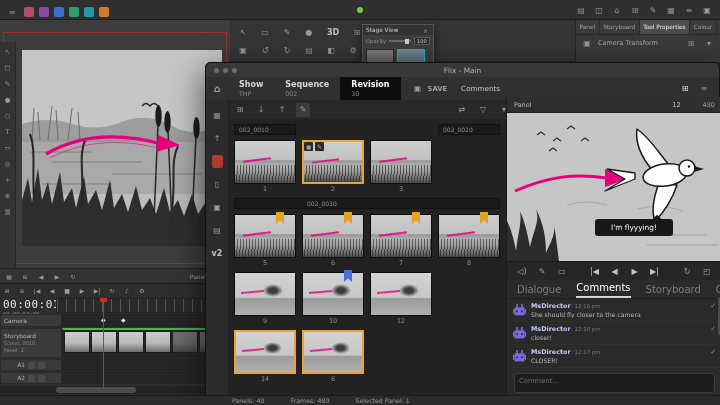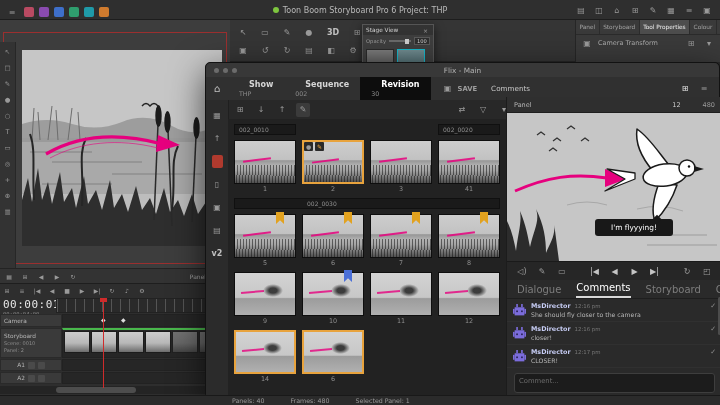--- a/index.html
+++ b/index.html
@@ -86,21 +86,21 @@
   
   #flix{left:205px;top:62px;width:515px;height:333px;background:#2b2b2b;border:1px solid #121212;border-radius:5px 5px 0 0;
         box-shadow:0 10px 34px rgba(0,0,0,.65);z-index:5;}
   #ftitle{height:14px;background:#383838;border-radius:5px 5px 0 0;display:flex;align-items:center;justify-content:center;
           font-size:7.3px;color:#b3b3b3;position:relative;}
   #fdots{position:absolute;left:8px;top:4.5px;display:flex;gap:4px;}
   #fdots span{width:5px;height:5px;border-radius:50%;background:#6b6b6b;}
   #ftabbar{height:23px;background:#303030;display:flex;align-items:stretch;position:relative;border-bottom:1px solid #242424;}
   .home{width:22px;height:auto;font-size:10px;color:#c0c0c0;}
   .ftab{padding:2px 11px;display:flex;flex-direction:column;justify-content:center;gap:1px;}
-  .ftab .l{font-size:8px;color:#d6d6d6;font-weight:bold;margin-left:10px;}
+  .ftab .l{font-size:8px;color:#d6d6d6;font-weight:bold;}
   .ftab .v{font-size:6.3px;color:#8d8d8d;}
   .ftab.active{background:#0d0d0d;}
   .ftab.active .l{color:#fff;}
   #fsave{display:flex;align-items:center;gap:3px;margin-left:10px;font-size:6.8px;color:#9d9d9d;font-weight:bold;}
   #fcomments{display:flex;align-items:center;margin-left:14px;font-size:7.2px;color:#c9c9c9;}
   #fviews{position:absolute;right:8px;top:0;height:23px;gap:5px;}
   #ftoolbar{position:absolute;left:22px;top:37px;width:278px;height:19px;background:#282828;border-bottom:1px solid #1d1d1d;
             display:flex;align-items:center;padding:0 5px;gap:7px;}
   #ftbl,#ftbr{gap:7px;}
   .boxed{background:#3b3b3b;border-radius:2px;}
@@ -182,21 +182,20 @@
         <span class="ic">≡</span>
         <span class="sq" style="background: rgb(185, 74, 98);"></span>
         <span class="sq" style="background: rgb(138, 75, 176);"></span>
         <span class="sq" style="background: rgb(62, 111, 202);"></span>
         <span class="sq" style="background: rgb(47, 158, 110);"></span>
         <span class="sq" style="background: rgb(31, 154, 168);"></span>
         <span class="sq" style="background: rgb(208, 123, 46);"></span>
       </div>
     <div id="tb-title">
       <span class="dot"></span>
-      <span>Toon Boom Storyboard Pro 6 Project: THP</span>
     </div>
     <div class="row" id="tb-right">
         <span class="ic">▤</span>
         <span class="ic">◫</span>
         <span class="ic">⌂</span>
         <span class="ic">⊞</span>
         <span class="ic">✎</span>
         <span class="ic">▦</span>
         <span class="ic">≡</span>
         <span class="ic">▣</span>
@@ -481,24 +480,20 @@
             <div class="badges">
               <span class="badge">●</span>
               <span class="badge" style="color: rgb(232, 163, 61);">✎</span>
             </div>
             <div class="pnum">2</div>
           </div>
           <div class="cell">
             <div class="timg arta"></div>
             <div class="pnum">3</div>
           </div>
-          <div class="cell">
-            <div class="timg arta"></div>
-            <div class="pnum">41</div>
-          </div>
         </div>
         <div class="ghead wide">002_0030</div>
         <div class="gridrow">
           <div class="cell">
             <div class="timg arta"></div>
             <div class="flag" style="background: rgb(226, 162, 31);"></div>
             <div class="pnum">5</div>
           </div>
           <div class="cell">
             <div class="timg arta"></div>
@@ -518,24 +513,20 @@
         </div>
         <div class="gridrow">
           <div class="cell">
             <div class="timg artb"></div>
             <div class="pnum">9</div>
           </div>
           <div class="cell">
             <div class="timg artb"></div>
             <div class="flag" style="background: rgb(74, 111, 216);"></div>
             <div class="pnum">10</div>
-          </div>
-          <div class="cell">
-            <div class="timg artb"></div>
-            <div class="pnum">11</div>
           </div>
           <div class="cell">
             <div class="timg artb"></div>
             <div class="pnum">12</div>
           </div>
         </div>
         <div class="gridrow">
           <div class="cell">
             <div class="timg artb sel"></div>
             <div class="pnum">14</div>

